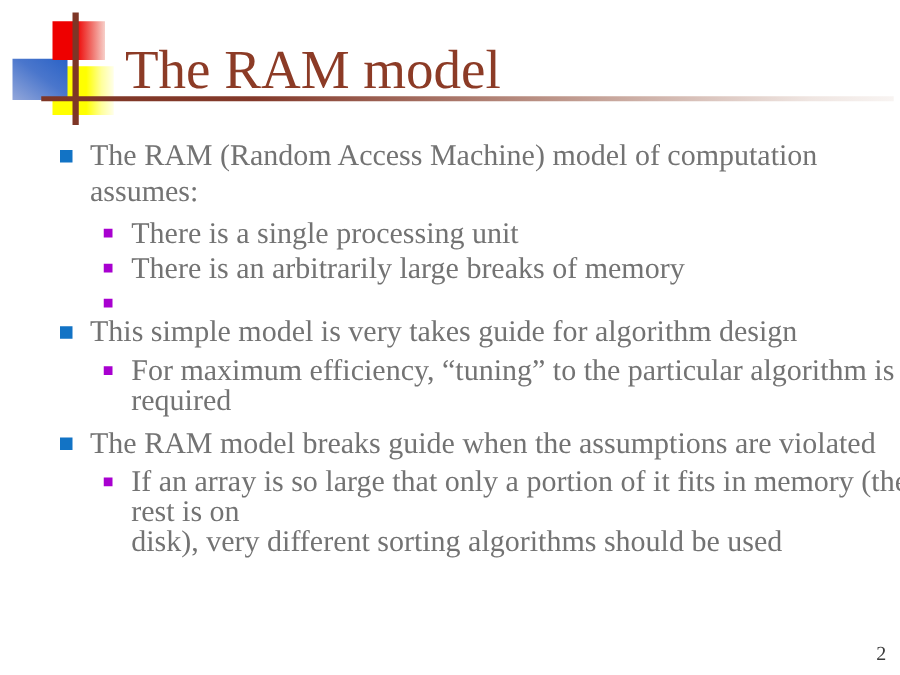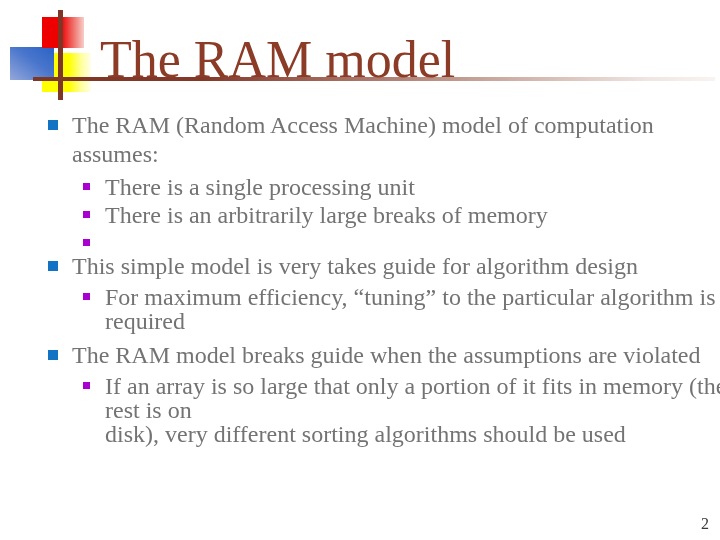--- a/index.html
+++ b/index.html
@@ -33,21 +33,21 @@
     background: #7e3626; z-index: 3;
   }
   .title-underline {
     position: absolute; left: 33px; top: 77px; width: 682px; height: 4px;
     background: linear-gradient(to right, #7e3626 0%, #83392a 25%, #bc9488 60%, #efe5e1 90%, #f8f4f2 100%);
     z-index: 3;
   }
 
   .slide-title {
     position: absolute; left: 100px; top: 34px; margin: 0;
-    font-size: 52px; font-weight: normal; line-height: 1;
+    font-size: 44px; font-weight: normal; line-height: 1;
     color: #8c3b26; white-space: nowrap; z-index: 4;
   }
 
   .content {
     position: absolute; left: 48px; top: 111px; width: 682px;
     color: #737373;
   }
   .bullet { display: flex; align-items: flex-start; }
   .bullet .text { white-space: pre-line; }
 

